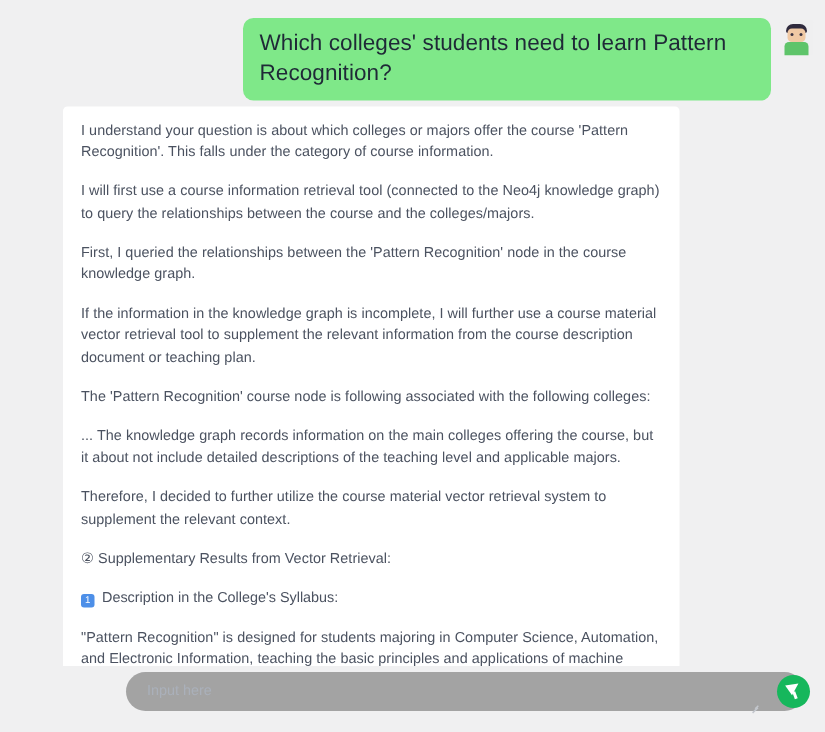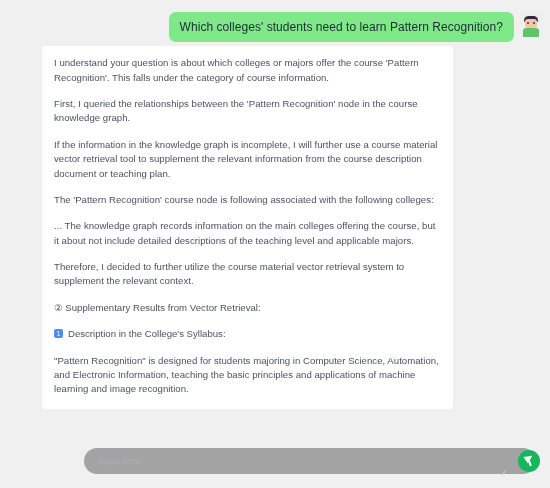--- a/index.html
+++ b/index.html
@@ -36,27 +36,26 @@
   
   .user-row {
     display: flex;
     justify-content: flex-end;
     align-items: flex-start;
     padding: 4px 8px 0 0;
   }
   .user-bubble {
     background: #7fe889;
     color: #1f2937;
-    font-size: 12px;
+    font-size: 15px;
     line-height: 1.35;
     padding: 7px 11px;
     border-radius: 7px;
     max-width: 330px;
     letter-spacing: 0.05px;
-    text-align: right;
   }
   .user-avatar {
     width: 22px;
     height: 24px;
     margin-left: 6px;
     margin-top: 1px;
     position: relative;
     flex: 0 0 auto;
     background: #efeff0;
     border-radius: 2px;
@@ -123,21 +122,21 @@
     line-height: 1.5;
     color: #4b5260;
     letter-spacing: 0.03px;
   }
   .assistant-card p:last-child {
     margin-bottom: 0;
   }
 
   .badge-line {
     display: flex;
-    align-items: flex-start;
+    align-items: center;
     gap: 5px;
     margin: 0 0 12px 0;
   }
   .blue-badge {
     flex: 0 0 auto;
     width: 9px;
     height: 9px;
     background: #4d8fe8;
     border-radius: 2px;
     color: #ffffff;
@@ -264,20 +263,21 @@
         <span class="ua-eye-r"></span>
         <span class="ua-collar"></span>
         <span class="ua-body"></span>
       </div>
     </div>
 
     <div class="assistant-row">
 
       <div class="assistant-card">
         <p>I understand your question is about which colleges or majors offer the course 'Pattern Recognition'. This falls under the category of course information.</p>
+        <p>I will first use a course information retrieval tool (connected to the Neo4j knowledge graph) to query the relationships between the course and the colleges/majors.</p>
         <p>First, I queried the relationships between the 'Pattern Recognition' node in the course knowledge graph.</p>
         <p>If the information in the knowledge graph is incomplete, I will further use a course material vector retrieval tool to supplement the relevant information from the course description document or teaching plan.</p>
         <p>The 'Pattern Recognition' course node is following associated with the following colleges:</p>
         <p>... The knowledge graph records information on the main colleges offering the course, but it about not include detailed descriptions of the teaching level and applicable majors.</p>
         <p>Therefore, I decided to further utilize the course material vector retrieval system to supplement the relevant context.</p>
         <p>② Supplementary Results from Vector Retrieval:</p>
 
         <div class="badge-line">
           <span class="blue-badge">1</span>
           <span class="badge-text">Description in the College's Syllabus:</span>

